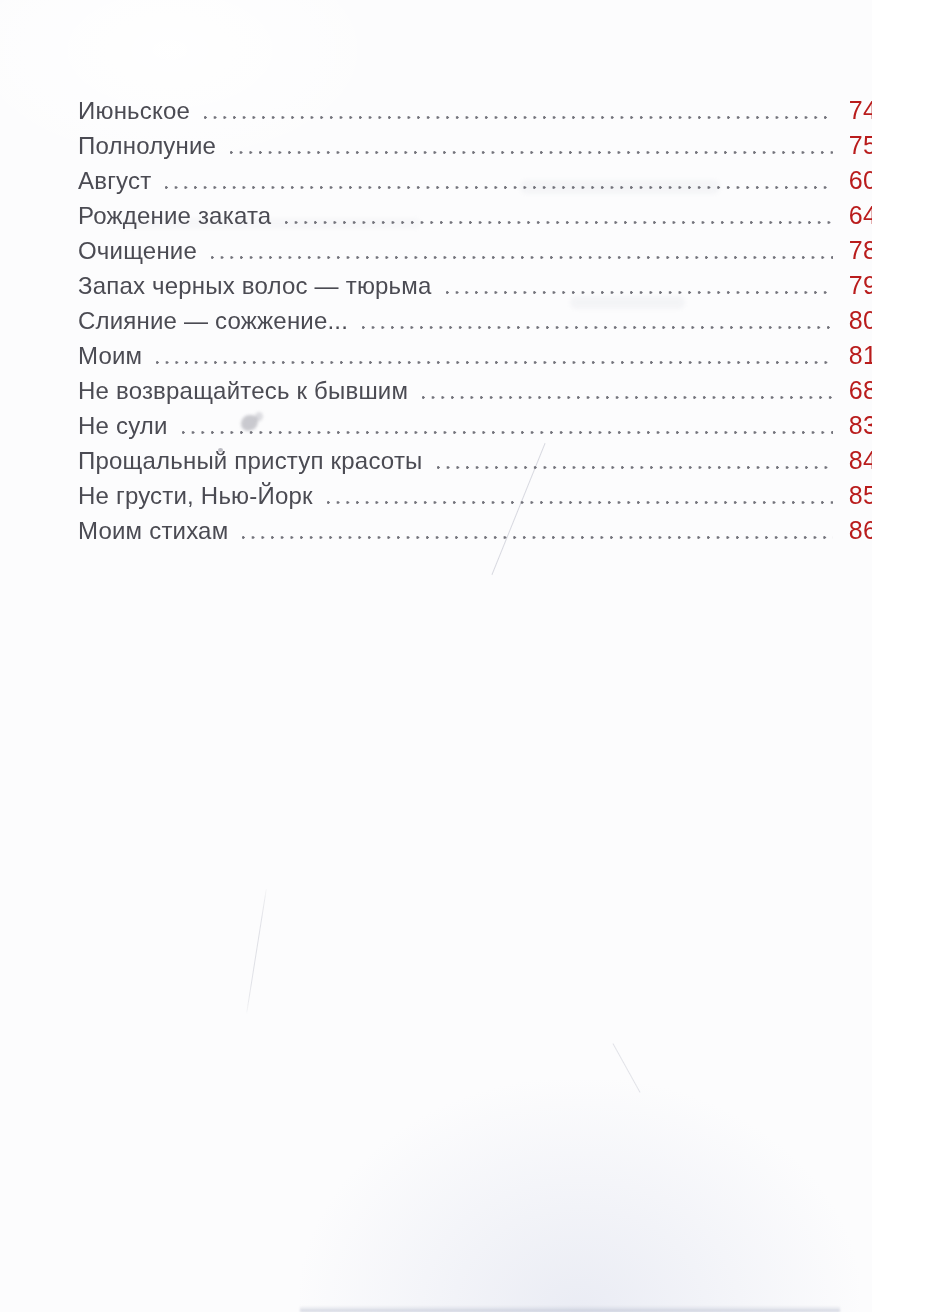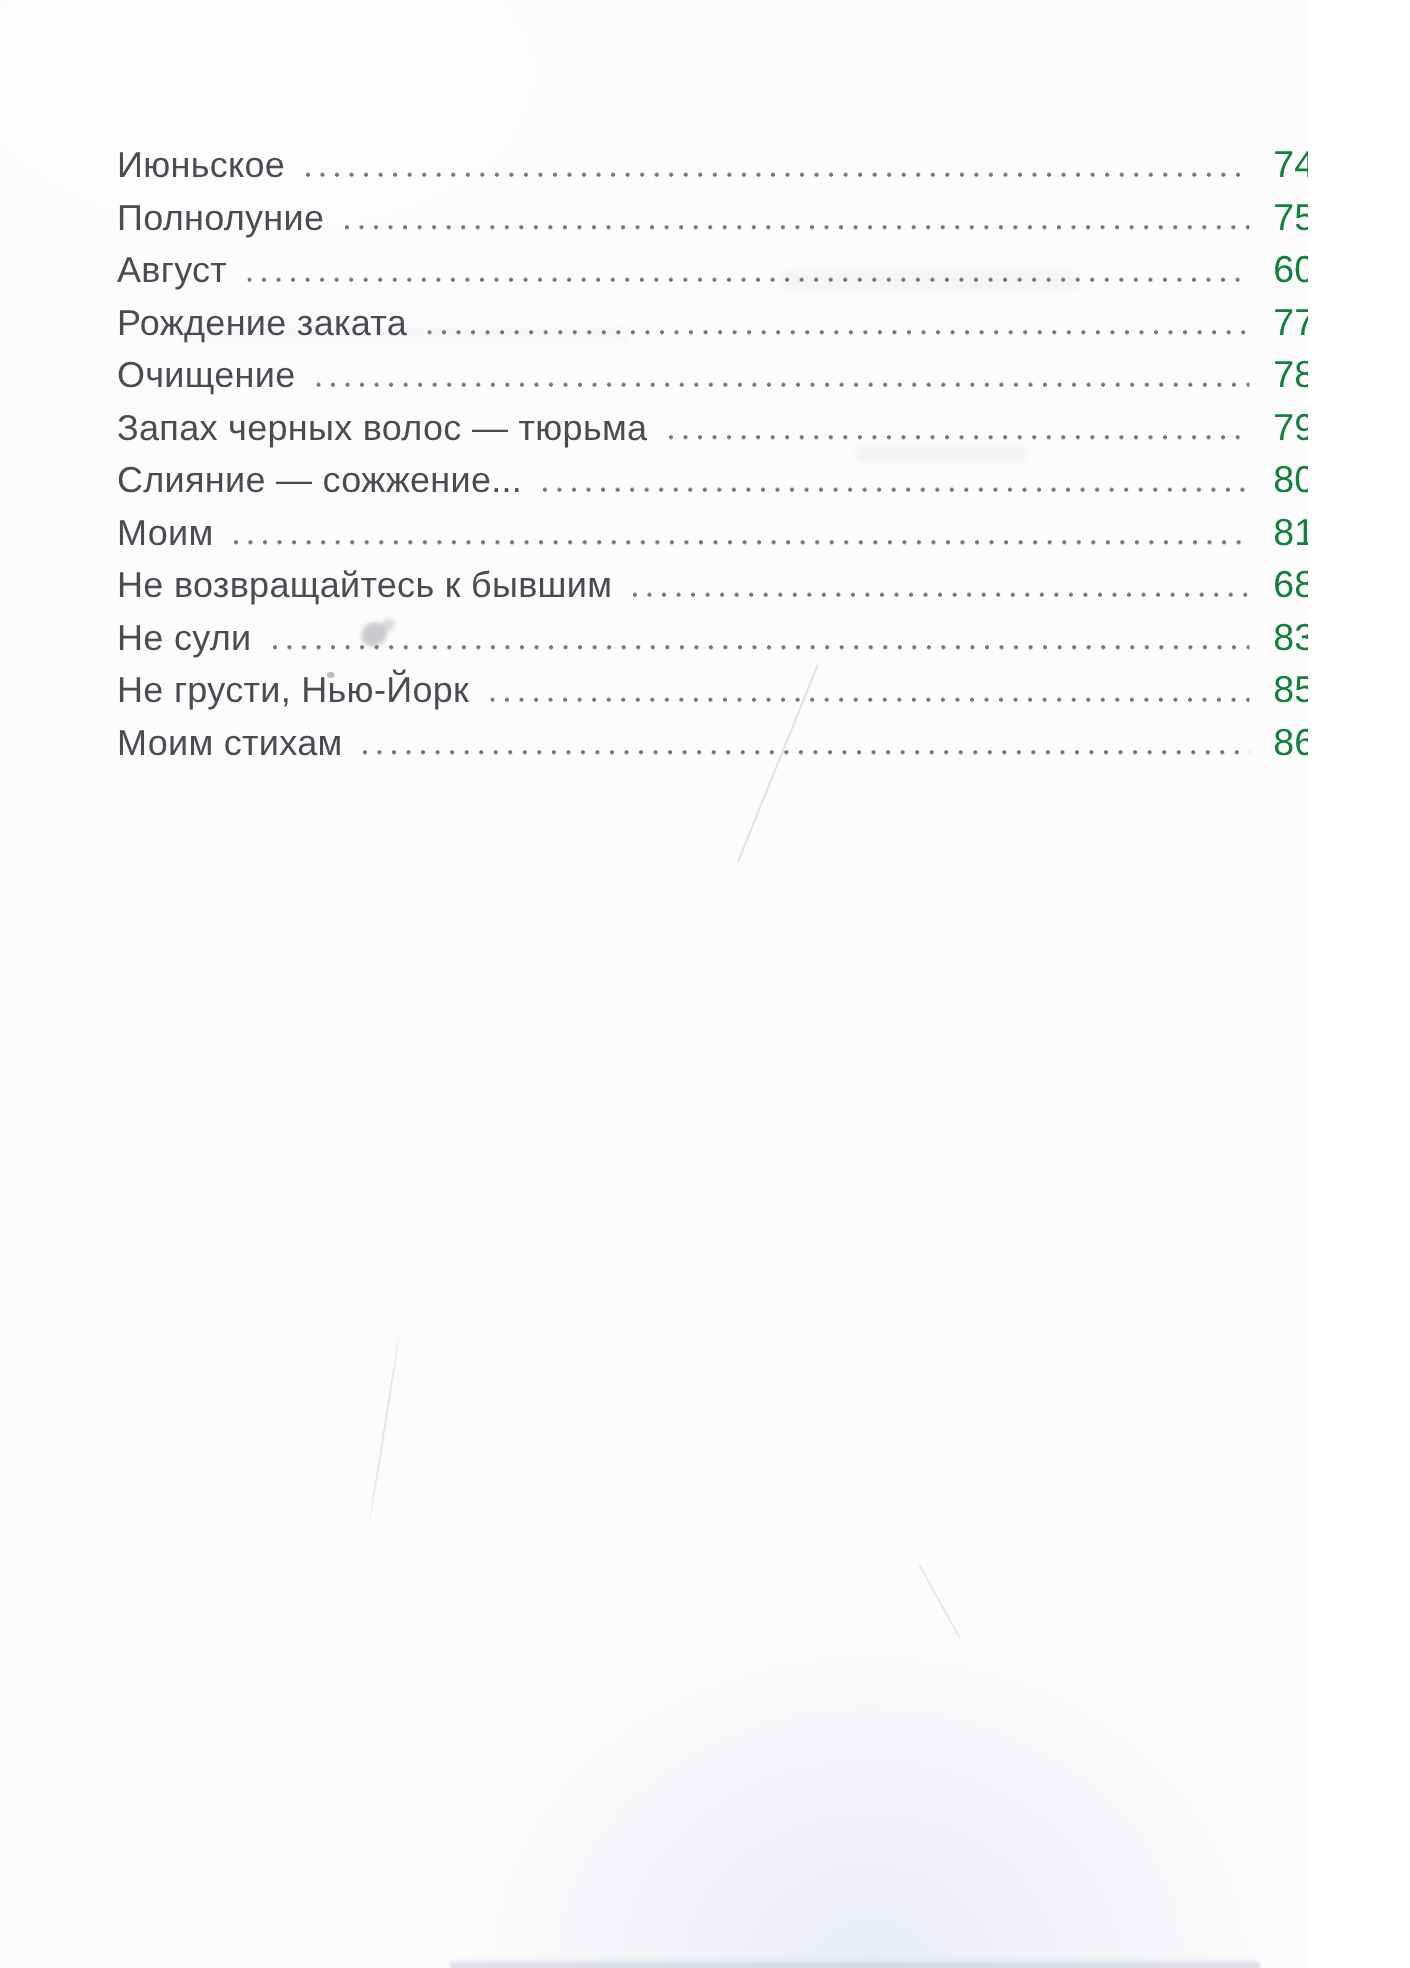--- a/index.html
+++ b/index.html
@@ -40,21 +40,21 @@
     margin: 0 12px 0 14px;
     background-image: radial-gradient(circle at 1.3px 1.5px, #74747c 1.15px, rgba(0,0,0,0) 1.55px);
     background-size: 9.7px 3px;
     background-repeat: repeat-x;
     background-position: left bottom;
   }
   .toc-page {
     min-width: 32px;
     text-align: right;
     font-size: 25px;
-    color: #15803d;
+    color: #b91c1c;
   }
 
   
   .artifact { position: absolute; pointer-events: none; }
   .glare-top-left {
     left: -60px; top: -80px; width: 460px; height: 260px;
     background: radial-gradient(closest-side, rgba(255,255,255,0.9), rgba(255,255,255,0));
   }
   .ghost-1 { left: 520px; top: 180px; width: 200px; height: 14px;
     background: #99a0b0; opacity: 0.07; border-radius: 7px; filter: blur(2px); }
@@ -112,21 +112,21 @@
 
     <div class="toc-row">
       <span class="toc-title">Август</span>
       <span class="leader"></span>
       <span class="toc-page">60</span>
     </div>
 
     <div class="toc-row">
       <span class="toc-title">Рождение заката</span>
       <span class="leader"></span>
-      <span class="toc-page">77</span>
+      <span class="toc-page">64</span>
     </div>
 
     <div class="toc-row">
       <span class="toc-title">Очищение</span>
       <span class="leader"></span>
       <span class="toc-page">78</span>
     </div>
 
     <div class="toc-row">
       <span class="toc-title">Запах черных волос — тюрьма</span>
@@ -151,20 +151,25 @@
       <span class="leader"></span>
       <span class="toc-page">68</span>
     </div>
 
     <div class="toc-row">
       <span class="toc-title">Не сули</span>
       <span class="leader"></span>
       <span class="toc-page">83</span>
     </div>
 
+    <div class="toc-row">
+      <span class="toc-title">Прощальный приступ красоты</span>
+      <span class="leader"></span>
+      <span class="toc-page">84</span>
+    </div>
 
     <div class="toc-row">
       <span class="toc-title">Не грусти, Нью-Йорк</span>
       <span class="leader"></span>
       <span class="toc-page">85</span>
     </div>
 
     <div class="toc-row">
       <span class="toc-title">Моим стихам</span>
       <span class="leader"></span>

